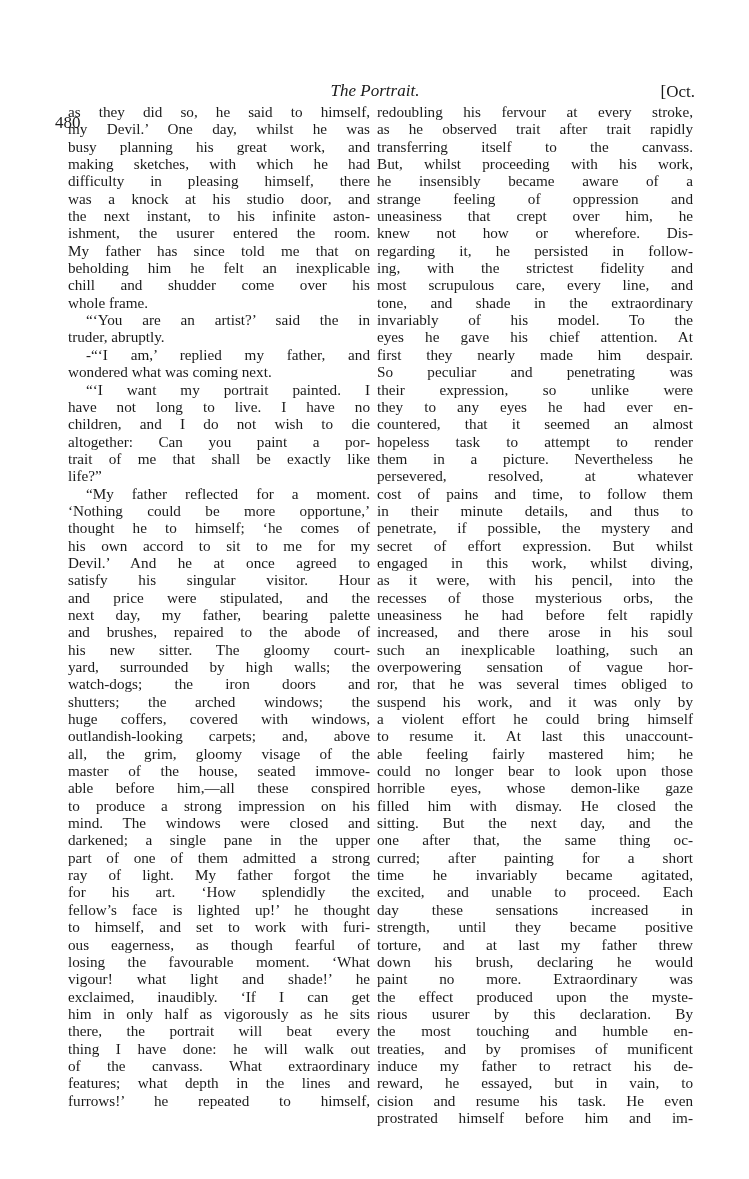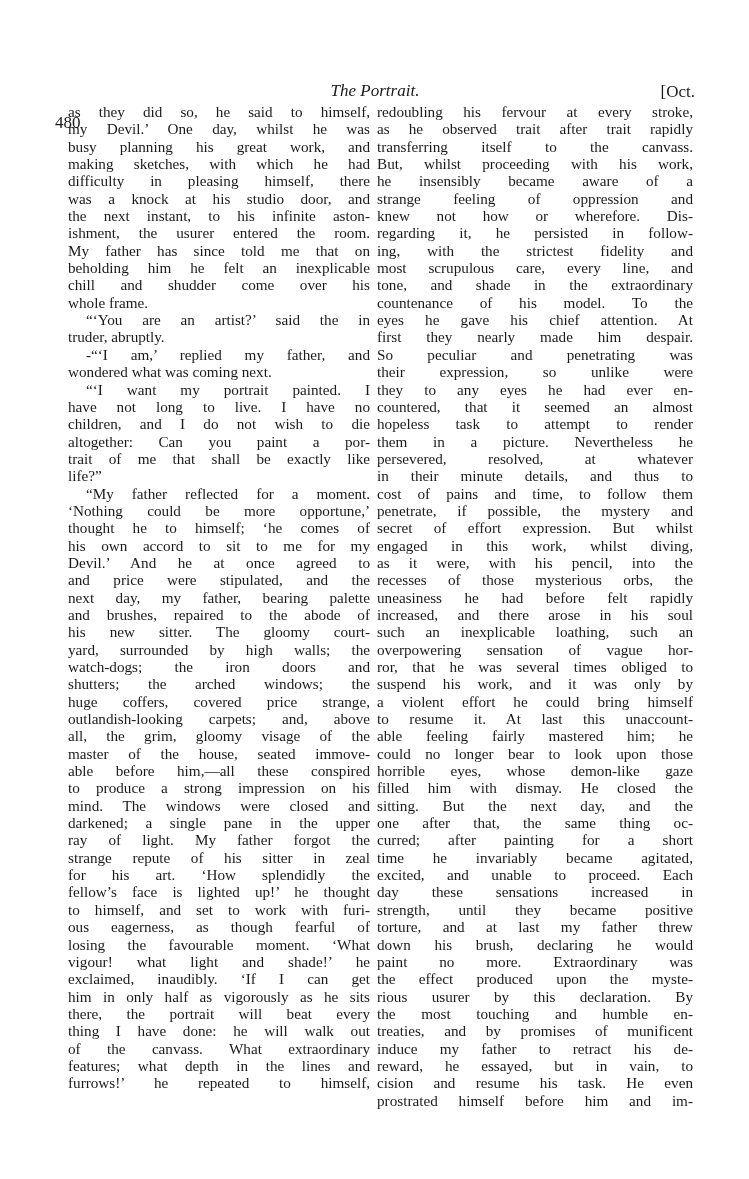--- a/index.html
+++ b/index.html
@@ -103,37 +103,38 @@
       <span class="line">have not long to live. I have no</span>
       <span class="line">children, and I do not wish to die</span>
       <span class="line">altogether: Can you paint a por-</span>
       <span class="line">trait of me that shall be exactly like</span>
       <span class="line last">life?”</span>
       <span class="line indent">“My father reflected for a moment.</span>
       <span class="line">‘Nothing could be more opportune,’</span>
       <span class="line">thought he to himself; ‘he comes of</span>
       <span class="line">his own accord to sit to me for my</span>
       <span class="line">Devil.’ And he at once agreed to</span>
+      <span class="line">satisfy his singular visitor. Hour</span>
       <span class="line">and price were stipulated, and the</span>
       <span class="line">next day, my father, bearing palette</span>
       <span class="line">and brushes, repaired to the abode of</span>
       <span class="line">his new sitter. The gloomy court-</span>
       <span class="line">yard, surrounded by high walls; the</span>
       <span class="line">watch-dogs; the iron doors and</span>
       <span class="line">shutters; the arched windows; the</span>
-      <span class="line">huge coffers, covered price strange,</span>
+      <span class="line">huge coffers, covered with windows,</span>
       <span class="line">outlandish-looking carpets; and, above</span>
       <span class="line">all, the grim, gloomy visage of the</span>
       <span class="line">master of the house, seated immove-</span>
       <span class="line">able before him,—all these conspired</span>
       <span class="line">to produce a strong impression on his</span>
       <span class="line">mind. The windows were closed and</span>
       <span class="line">darkened; a single pane in the upper</span>
+      <span class="line">part of one of them admitted a strong</span>
       <span class="line">ray of light. My father forgot the</span>
-      <span class="line">strange repute of his sitter in zeal</span>
       <span class="line">for his art. ‘How splendidly the</span>
       <span class="line">fellow’s face is lighted up!’ he thought</span>
       <span class="line">to himself, and set to work with furi-</span>
       <span class="line">ous eagerness, as though fearful of</span>
       <span class="line">losing the favourable moment. ‘What</span>
       <span class="line">vigour! what light and shade!’ he</span>
       <span class="line">exclaimed, inaudibly. ‘If I can get</span>
       <span class="line">him in only half as vigorously as he sits</span>
       <span class="line">there, the portrait will beat every</span>
       <span class="line">thing I have done: he will walk out</span>
@@ -141,37 +142,38 @@
       <span class="line">features; what depth in the lines and</span>
       <span class="line">furrows!’ he repeated to himself,</span>
     </div>
   <div class="column right" id="col-right">
       <span class="line">redoubling his fervour at every stroke,</span>
       <span class="line">as he observed trait after trait rapidly</span>
       <span class="line">transferring itself to the canvass.</span>
       <span class="line">But, whilst proceeding with his work,</span>
       <span class="line">he insensibly became aware of a</span>
       <span class="line">strange feeling of oppression and</span>
+      <span class="line">uneasiness that crept over him, he</span>
       <span class="line">knew not how or wherefore. Dis-</span>
       <span class="line">regarding it, he persisted in follow-</span>
       <span class="line">ing, with the strictest fidelity and</span>
       <span class="line">most scrupulous care, every line, and</span>
       <span class="line">tone, and shade in the extraordinary</span>
-      <span class="line">countenance of his model. To the</span>
+      <span class="line">invariably of his model. To the</span>
       <span class="line">eyes he gave his chief attention. At</span>
       <span class="line">first they nearly made him despair.</span>
       <span class="line">So peculiar and penetrating was</span>
       <span class="line">their expression, so unlike were</span>
       <span class="line">they to any eyes he had ever en-</span>
       <span class="line">countered, that it seemed an almost</span>
       <span class="line">hopeless task to attempt to render</span>
       <span class="line">them in a picture. Nevertheless he</span>
       <span class="line">persevered, resolved, at whatever</span>
+      <span class="line">cost of pains and time, to follow them</span>
       <span class="line">in their minute details, and thus to</span>
-      <span class="line">cost of pains and time, to follow them</span>
       <span class="line">penetrate, if possible, the mystery and</span>
       <span class="line">secret of effort expression. But whilst</span>
       <span class="line">engaged in this work, whilst diving,</span>
       <span class="line">as it were, with his pencil, into the</span>
       <span class="line">recesses of those mysterious orbs, the</span>
       <span class="line">uneasiness he had before felt rapidly</span>
       <span class="line">increased, and there arose in his soul</span>
       <span class="line">such an inexplicable loathing, such an</span>
       <span class="line">overpowering sensation of vague hor-</span>
       <span class="line">ror, that he was several times obliged to</span>

